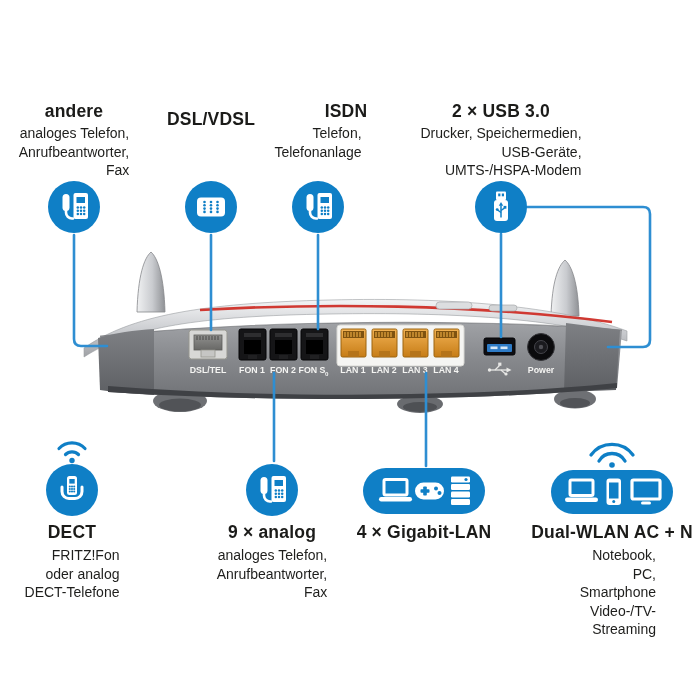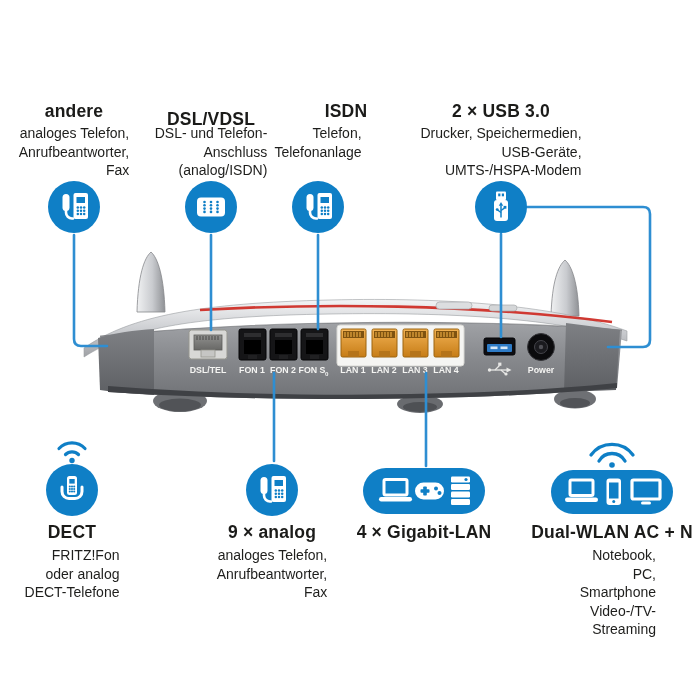--- a/index.html
+++ b/index.html
@@ -188,23 +188,20 @@
       <path d="M426,373 V466"></path>
     </g>
   </svg>
 
   <div class="co-title" style="left:74px; top:101px;">andere</div>
   <div class="co-desc" style="left:74px; top:124px;">analoges Telefon,
 Anrufbeantworter,
 Fax</div>
 
   <div class="co-title" style="left:211px; top:109px;">DSL/VDSL</div>
-  <div class="co-desc" style="left:211px; top:124px;">DSL- und Telefon-
-Anschluss
-(analog/ISDN)</div>
 
   <div class="co-title" style="left:318px; top:101px;margin-left:28px;">ISDN</div>
   <div class="co-desc" style="left:318px; top:124px;">Telefon,
 Telefonanlage</div>
 
   <div class="co-title" style="left:501px; top:101px;">2 × USB 3.0</div>
   <div class="co-desc" style="left:501px; top:124px;">Drucker, Speichermedien,
 USB-Geräte,
 UMTS-/HSPA-Modem</div>
 

